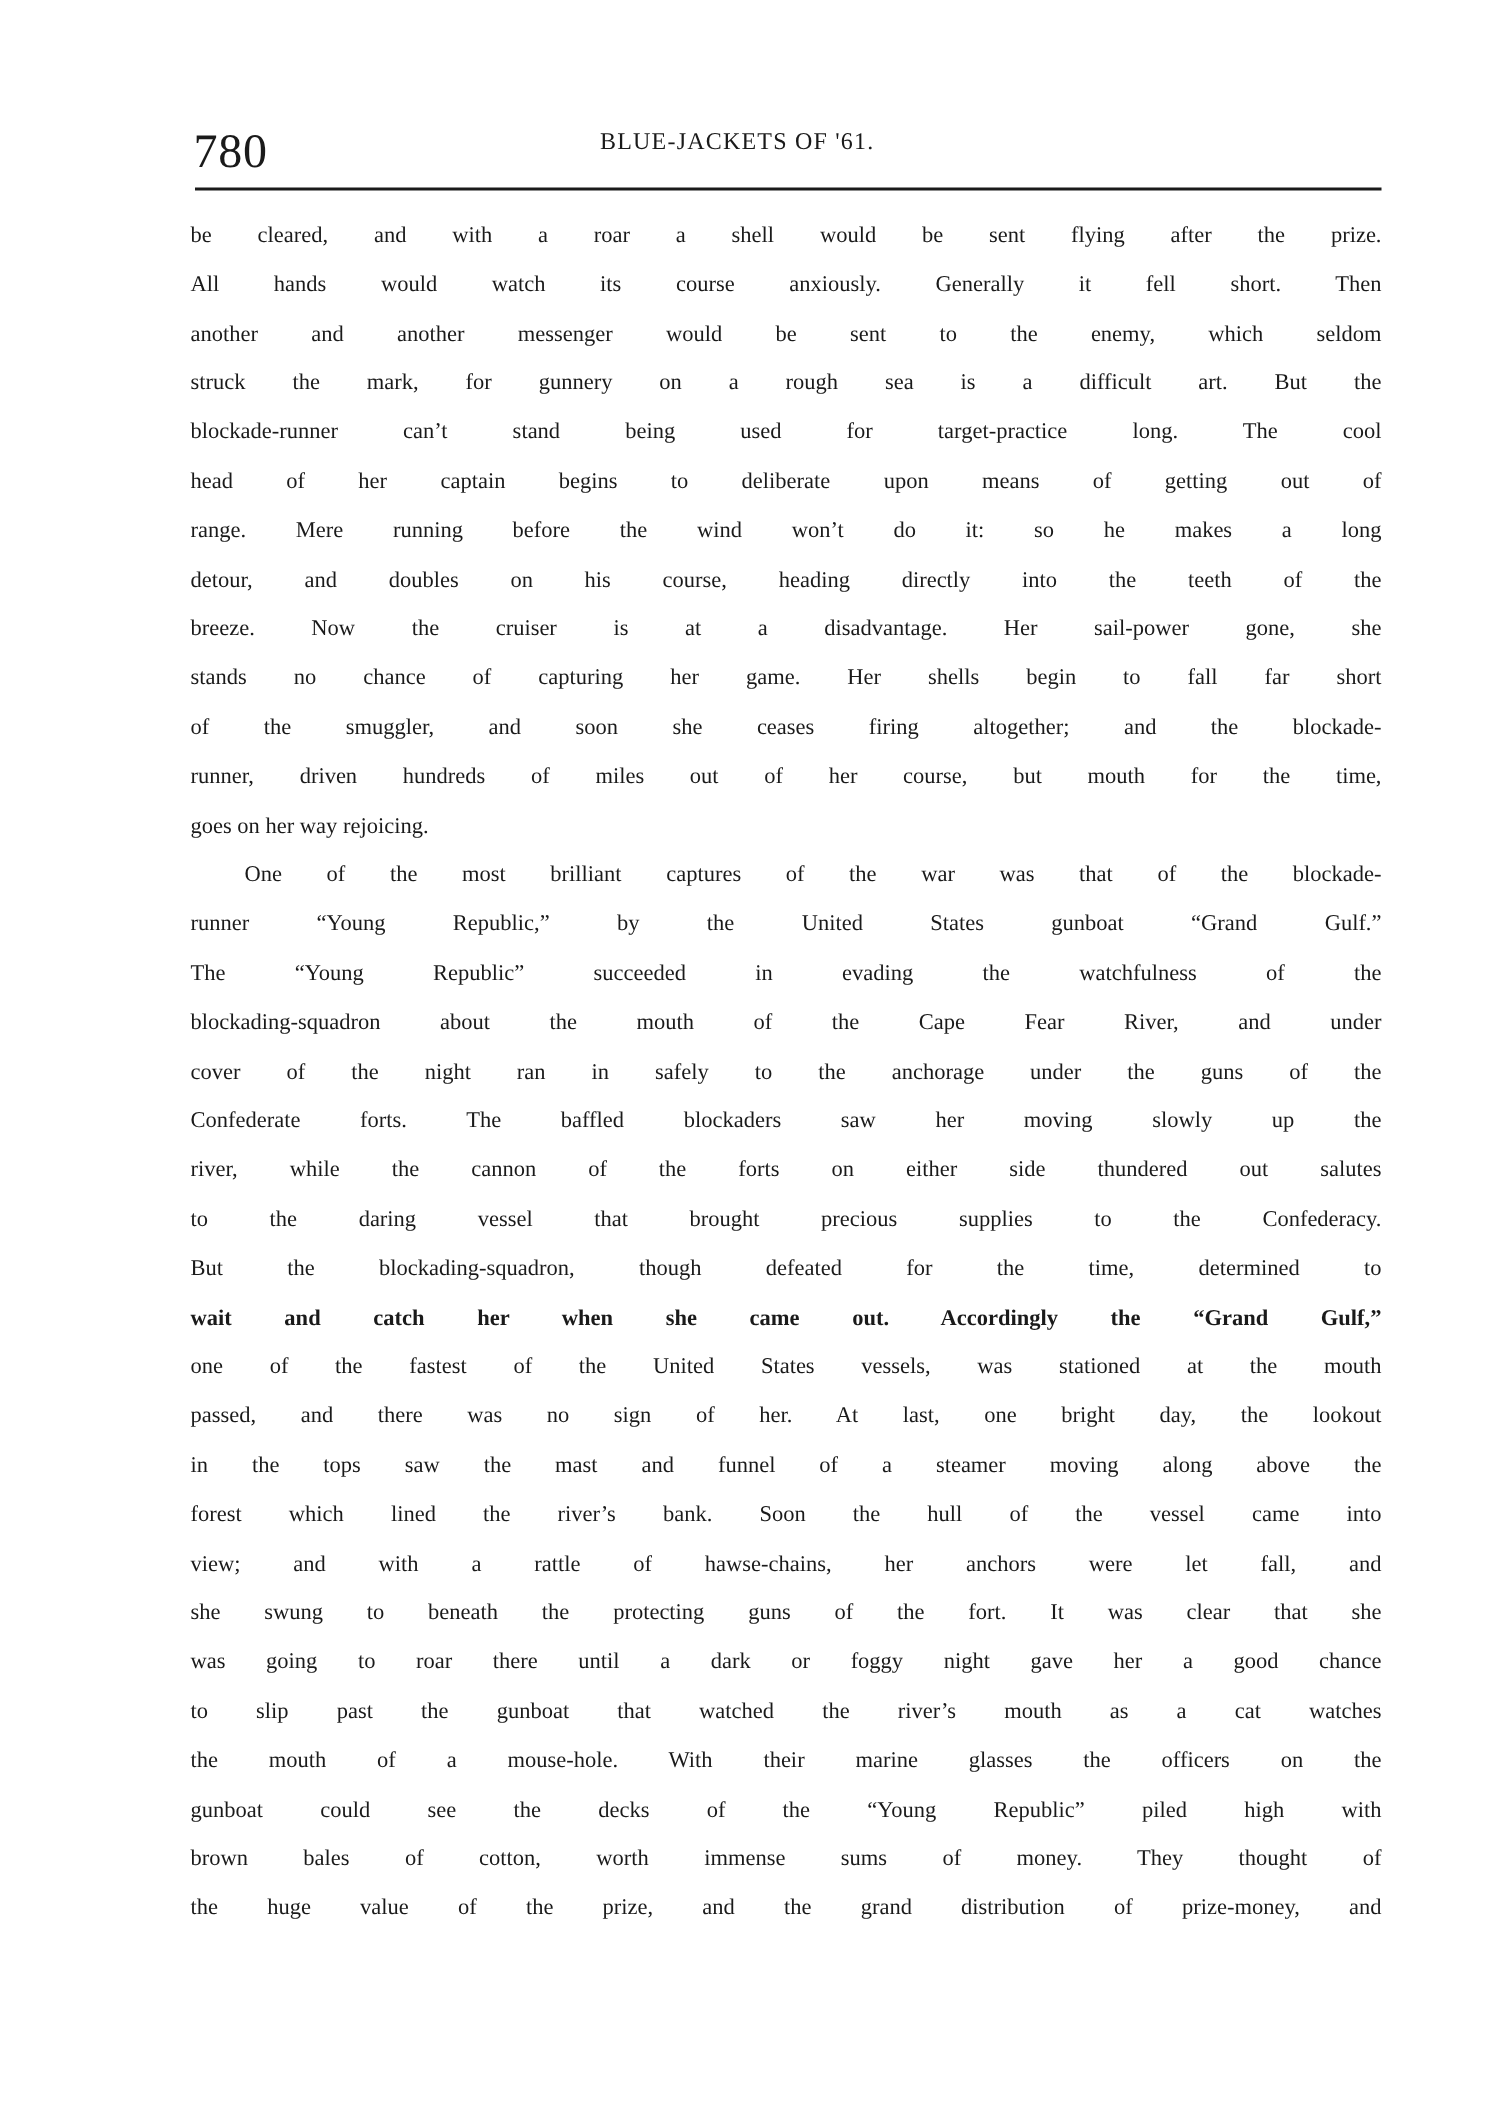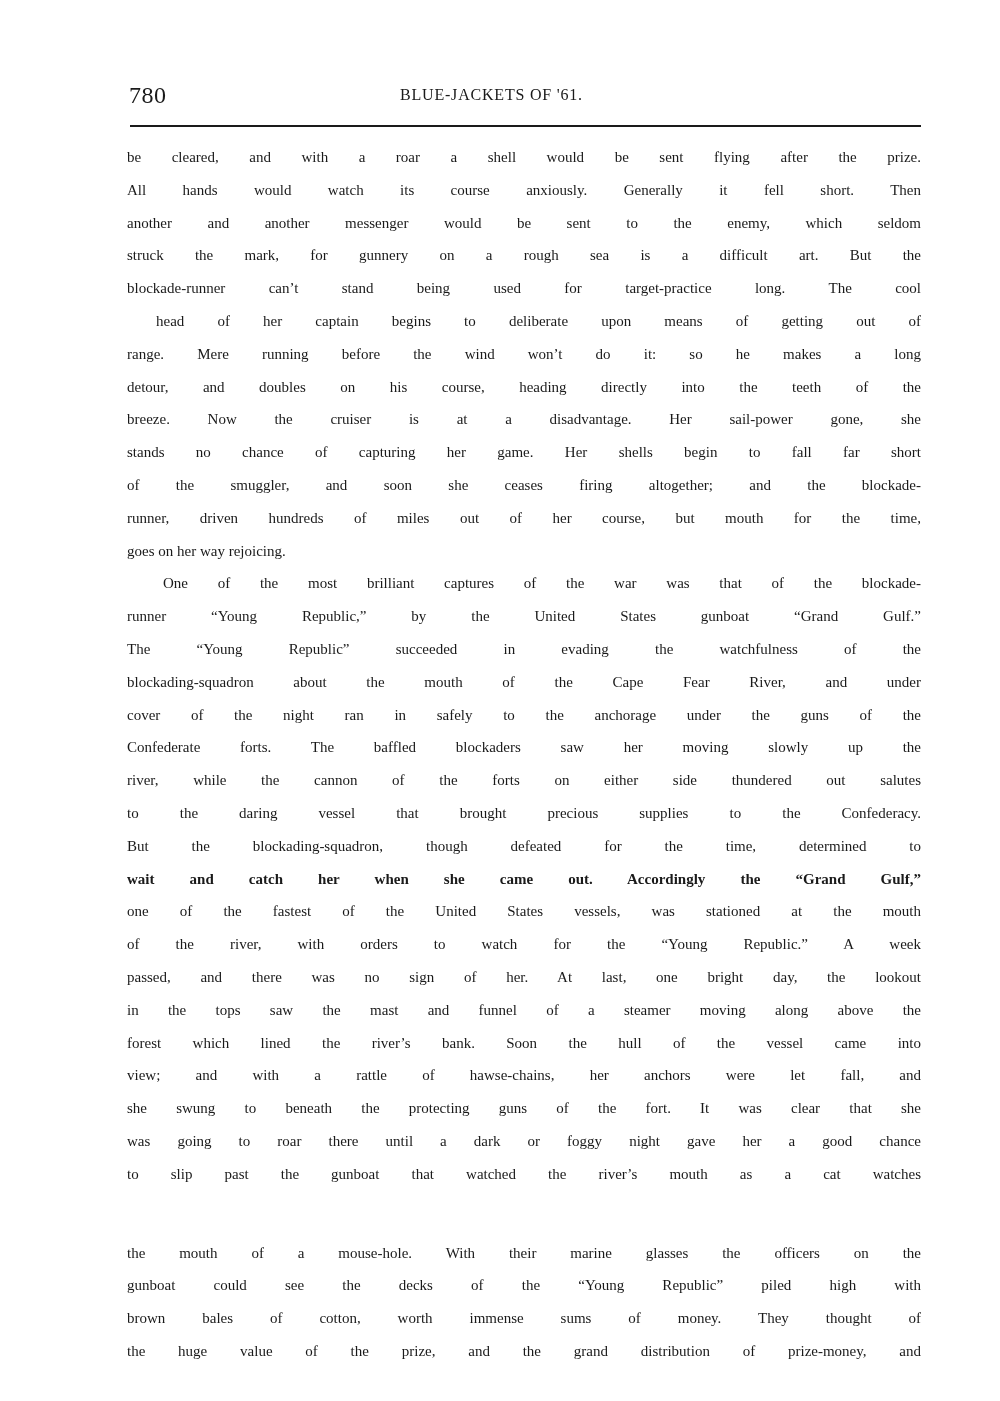--- a/index.html
+++ b/index.html
@@ -25,21 +25,21 @@
       position: absolute;
       top: 82px;
       left: 129px;
       width: 792px;
       height: 30px;
     }
     .page-number {
       position: absolute;
       left: 0;
       top: 0;
-      font-size: 24px;
+      font-size: 32px;
       letter-spacing: 0.5px;
     }
     .running-title {
       position: absolute;
       left: 271px;
       top: 4px;
       font-size: 16px;
       letter-spacing: 0.8px;
     }
     .head-rule {
@@ -82,45 +82,44 @@
     <span class="running-title">BLUE-JACKETS OF '61.</span>
   </div>
   <div class="head-rule"></div>
 
   <div class="text-body">
     <span class="line" style="white-space: normal;">be cleared, and with a roar a shell would be sent flying after the prize.</span>
     <span class="line" style="white-space: normal;">All hands would watch its course anxiously.  Generally it fell short.  Then</span>
     <span class="line" style="white-space: normal;">another and another messenger would be sent to the enemy, which seldom</span>
     <span class="line" style="white-space: normal;">struck the mark, for gunnery on a rough sea is a difficult art.  But the</span>
     <span class="line" style="white-space: normal;">blockade-runner can’t stand being used for target-practice long.  The cool</span>
-    <span class="line" style="white-space: normal; margin-left: 29px;">head of her captain begins to deliberate upon means of getting out of</span>
+    <span class="line" style="white-space: normal;">head of her captain begins to deliberate upon means of getting out of</span>
     <span class="line" style="white-space: normal;">range.  Mere running before the wind won’t do it: so he makes a long</span>
     <span class="line" style="white-space: normal;">detour, and doubles on his course, heading directly into the teeth of the</span>
     <span class="line" style="white-space: normal;">breeze.  Now the cruiser is at a disadvantage.  Her sail-power gone, she</span>
     <span class="line" style="white-space: normal;">stands no chance of capturing her game.  Her shells begin to fall far short</span>
     <span class="line" style="white-space: normal;">of the smuggler, and soon she ceases firing altogether; and the blockade-</span>
     <span class="line" style="white-space: normal;">runner, driven hundreds of miles out of her course, but mouth for the time,</span>
     <span class="line last" style="white-space: normal;">goes on her way rejoicing.</span>
     <span class="line indent" style="white-space: normal;">One of the most brilliant captures of the war was that of the blockade-</span>
     <span class="line" style="white-space: normal;">runner “Young Republic,” by the United States gunboat “Grand Gulf.”</span>
     <span class="line" style="white-space: normal;">The “Young Republic” succeeded in evading the watchfulness of the</span>
     <span class="line" style="white-space: normal;">blockading-squadron about the mouth of the Cape Fear River, and under</span>
     <span class="line" style="white-space: normal;">cover of the night ran in safely to the anchorage under the guns of the</span>
     <span class="line" style="white-space: normal;">Confederate forts.  The baffled blockaders saw her moving slowly up the</span>
     <span class="line" style="white-space: normal;">river, while the cannon of the forts on either side thundered out salutes</span>
     <span class="line" style="white-space: normal;">to the daring vessel that brought precious supplies to the Confederacy.</span>
     <span class="line" style="white-space: normal;">But the blockading-squadron, though defeated for the time, determined to</span>
     <span class="line" style="white-space: normal; font-weight: bold;">wait and catch her when she came out.  Accordingly the “Grand Gulf,”</span>
     <span class="line" style="white-space: normal;">one of the fastest of the United States vessels, was stationed at the mouth</span>
-    <span class="line" style="white-space: normal;">of the river, with orders to watch for the “Young Republic.”  A week</span>
     <span class="line" style="white-space: normal;">passed, and there was no sign of her.  At last, one bright day, the lookout</span>
     <span class="line" style="white-space: normal;">in the tops saw the mast and funnel of a steamer moving along above the</span>
     <span class="line" style="white-space: normal;">forest which lined the river’s bank.  Soon the hull of the vessel came into</span>
     <span class="line" style="white-space: normal;">view; and with a rattle of hawse-chains, her anchors were let fall, and</span>
     <span class="line" style="white-space: normal;">she swung to beneath the protecting guns of the fort.  It was clear that she</span>
     <span class="line" style="white-space: normal;">was going to roar there until a dark or foggy night gave her a good chance</span>
     <span class="line" style="white-space: normal;">to slip past the gunboat that watched the river’s mouth as a cat watches</span>
-    <span class="line" style="white-space: normal; margin-top: 46px;">the mouth of a mouse-hole.  With their marine glasses the officers on the</span>
+    <span class="line" style="white-space: normal;">the mouth of a mouse-hole.  With their marine glasses the officers on the</span>
     <span class="line" style="white-space: normal;">gunboat could see the decks of the “Young Republic” piled high with</span>
     <span class="line" style="white-space: normal;">brown bales of cotton, worth immense sums of money.  They thought of</span>
     <span class="line" style="white-space: normal;">the huge value of the prize, and the grand distribution of prize-money, and</span>
   </div>
 </div>
 
 </body></html>

